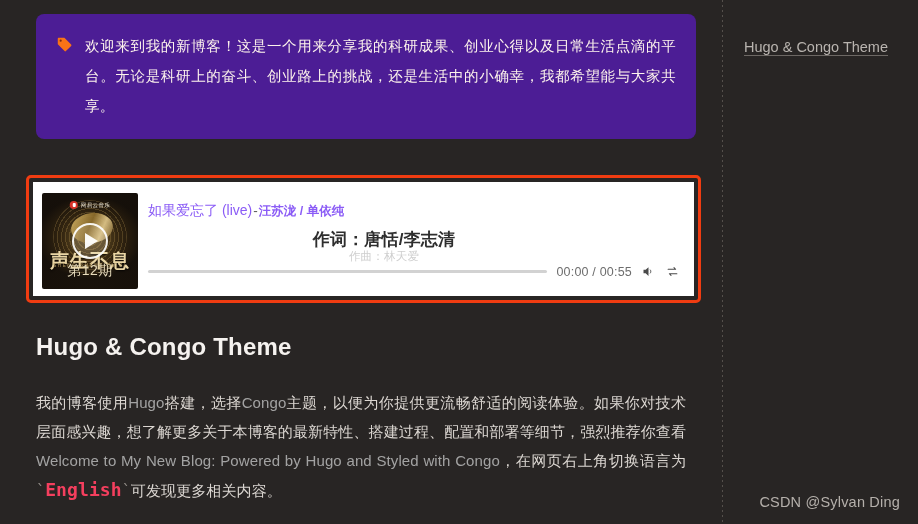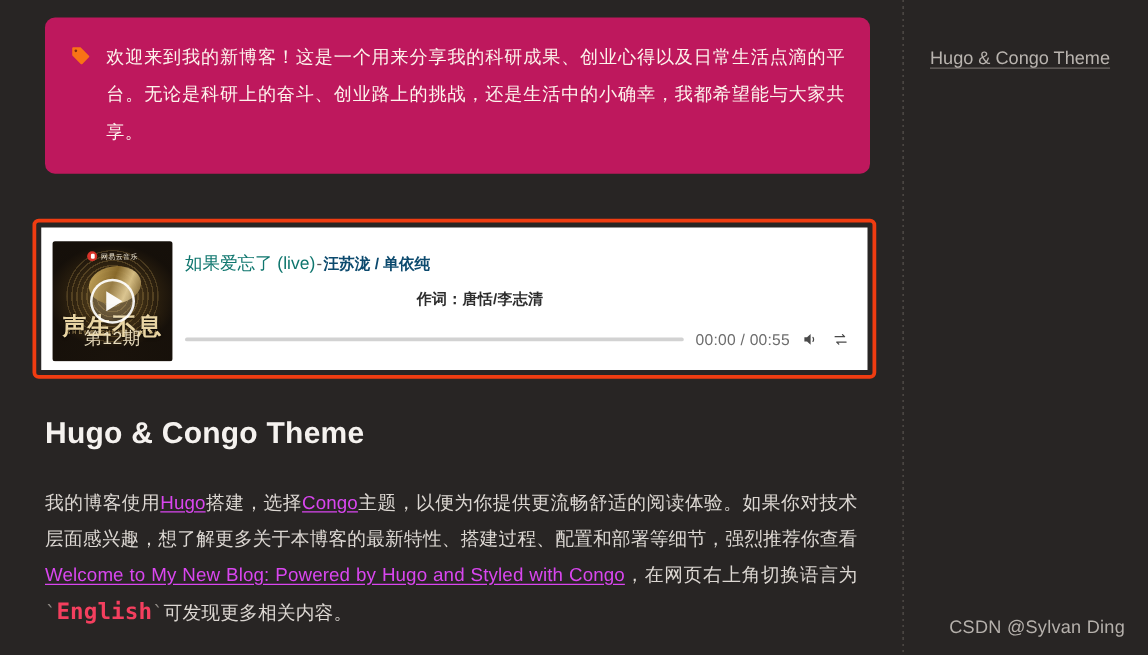--- a/index.html
+++ b/index.html
@@ -21,21 +21,21 @@
     left: 0; top: 0;
     width: 712px; height: 524px;
     overflow: hidden;
   }
 
   
   #alert-callout {
     position: absolute;
     left: 36px; top: 14px;
     width: 660px;
-    background: #be185d;
+    background: #4c1d95;
     border-radius: 8px;
     padding: 17px 20px 18px 20px;
     display: flex;
     align-items: flex-start;
     gap: 12px;
   }
   #alert-callout .tag-ico {
     flex: 0 0 auto;
     margin-top: 5px;
     width: 17px; height: 17px;
@@ -175,37 +175,37 @@
     position: relative;
     padding: 20px 14px 0 10px;
     min-width: 0;
   }
   #song-line {
     font-size: 13.5px;
     white-space: nowrap;
     overflow: hidden;
   }
   #song-line .song-title {
-    color: #0f766e;
+    color: #8b5cf6;
     font-size: 14px;
   }
   #song-line .song-dash { color: #555; padding: 0 1px; }
   #song-line .song-artist {
-    color: #0c4a6e;
+    color: #8b5cf6;
     font-weight: bold;
     font-size: 12.5px;
   }
   #lyrics {
     margin-top: 11px;
     text-align: center;
     padding-right: 60px;
   }
   #lyrics .ly-active {
     color: #2e2e2e;
-    font-size: 12px;
+    font-size: 17px;
     font-weight: bold;
     line-height: 17px;
     letter-spacing: .2px;
   }
   #lyrics .ly-next {
     color: #cfcfcf;
     font-size: 11.5px;
     line-height: 16px;
     letter-spacing: .2px;
   }
@@ -245,22 +245,21 @@
     position: absolute;
     left: 36px; top: 388px;
     width: 650px;
     color: #dcd7d2;
     font-size: 15px;
     line-height: 29px;
     text-align: justify;
     letter-spacing: .1px;
   }
   #article-body a.lnk {
-    color: #d946ef;
-    text-decoration: underline;
+    color: #a3a3a3;
     text-underline-offset: 2px;
     cursor: pointer;
   }
   #article-body code.inline-code {
     font-family: "DejaVu Sans Mono", "Liberation Mono", monospace;
     color: #f43f5e;
     font-size: 18px;
     font-weight: bold;
   }
   #article-body .tick { color: #8f8a85; font-family: "DejaVu Sans Mono", monospace; }
@@ -333,20 +332,21 @@
           </div>
         </div>
 
         <div id="player-body">
           <div id="song-line">
             <span class="song-title">如果爱忘了 (live)</span><span class="song-dash">-</span><span class="song-artist">汪苏泷 / 单依纯</span>
           </div>
 
           <div id="lyrics">
             <div class="ly-active">作词：唐恬/李志清</div>
+            <div class="ly-next">作曲：林天爱</div>
           </div>
 
           <div id="controls">
             <div id="progress-track"></div>
             <span id="time-display">00:00 / 00:55</span>
             <svg class="ctrl-ico" width="15" height="15" viewBox="0 0 24 24" aria-hidden="true">
               <path d="M4 9.2h3.4L12 5v14l-4.6-4.2H4z" fill="#4a4a4a"></path>
               <path d="M15 9.5c1 .9 1 4.1 0 5" stroke="#4a4a4a" stroke-width="1.6" fill="none" stroke-linecap="round"></path>
             </svg>
             <svg class="ctrl-ico" width="15" height="15" viewBox="0 0 24 24" aria-hidden="true">

